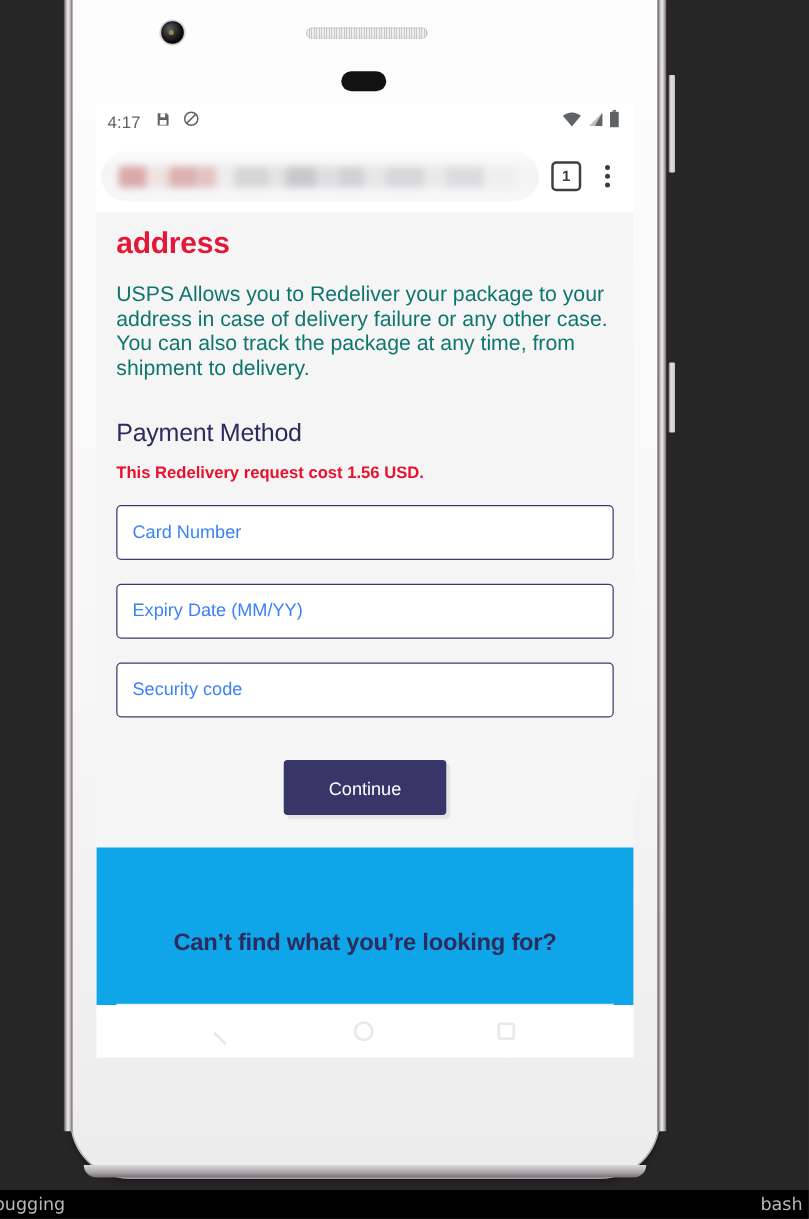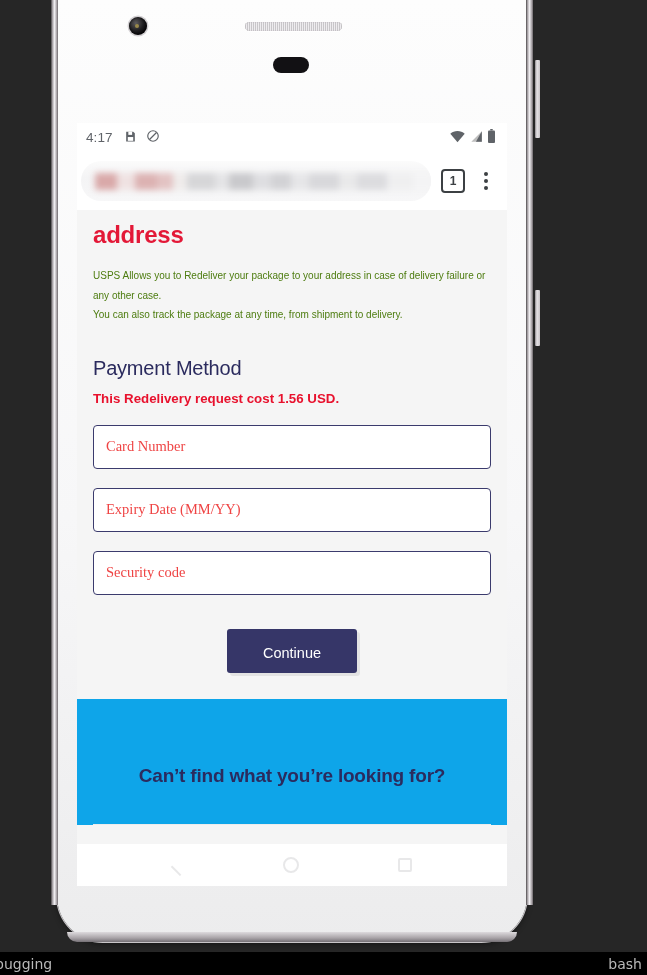--- a/index.html
+++ b/index.html
@@ -91,21 +91,20 @@
 
   
   .screen {
     position: absolute;
     left: 20px;
     top: 83px;
     width: 430px;
     height: 763px;
     background: #ffffff;
     overflow: hidden;
-    margin-top: 40px;
   }
 
   
   .status-bar {
     height: 29px;
     background: #ffffff;
     display: flex;
     align-items: center;
     padding: 0 11px 0 9px;
     color: #5f6368;
@@ -203,22 +202,22 @@
   .heading-red {
     color: #e31837;
     font-size: 24px;
     font-weight: 700;
     line-height: 28px;
     padding-top: 11px;
     letter-spacing: -.2px;
   }
   .body-text {
     margin-top: 17px;
-    color: #4d7c0f;
-    font-size: 10px;
+    color: #0f766e;
+    font-size: 17px;
     line-height: 19.5px;
   }
   .section-title {
     margin-top: 32px;
     color: #2b2b5e;
     font-size: 20px;
     font-weight: 400;
     letter-spacing: -.2px;
   }
   .cost-text {
@@ -233,23 +232,22 @@
     height: 44px;
     border: 1.5px solid #3b3b6d;
     border-radius: 4px;
     background: #ffffff;
     display: flex;
     align-items: center;
     padding: 0 12px;
   }
   .field:first-of-type { margin-top: 26px; }
   .field-placeholder {
-    color: #ef4444;
+    color: #3b82f6;
     font-size: 14.5px;
-    font-family: Liberation Serif, serif;
   }
 
   .btn-row {
     margin-top: 34px;
     display: flex;
     justify-content: center;
   }
   .continue-btn {
     min-width: 130px;
     height: 44px;

